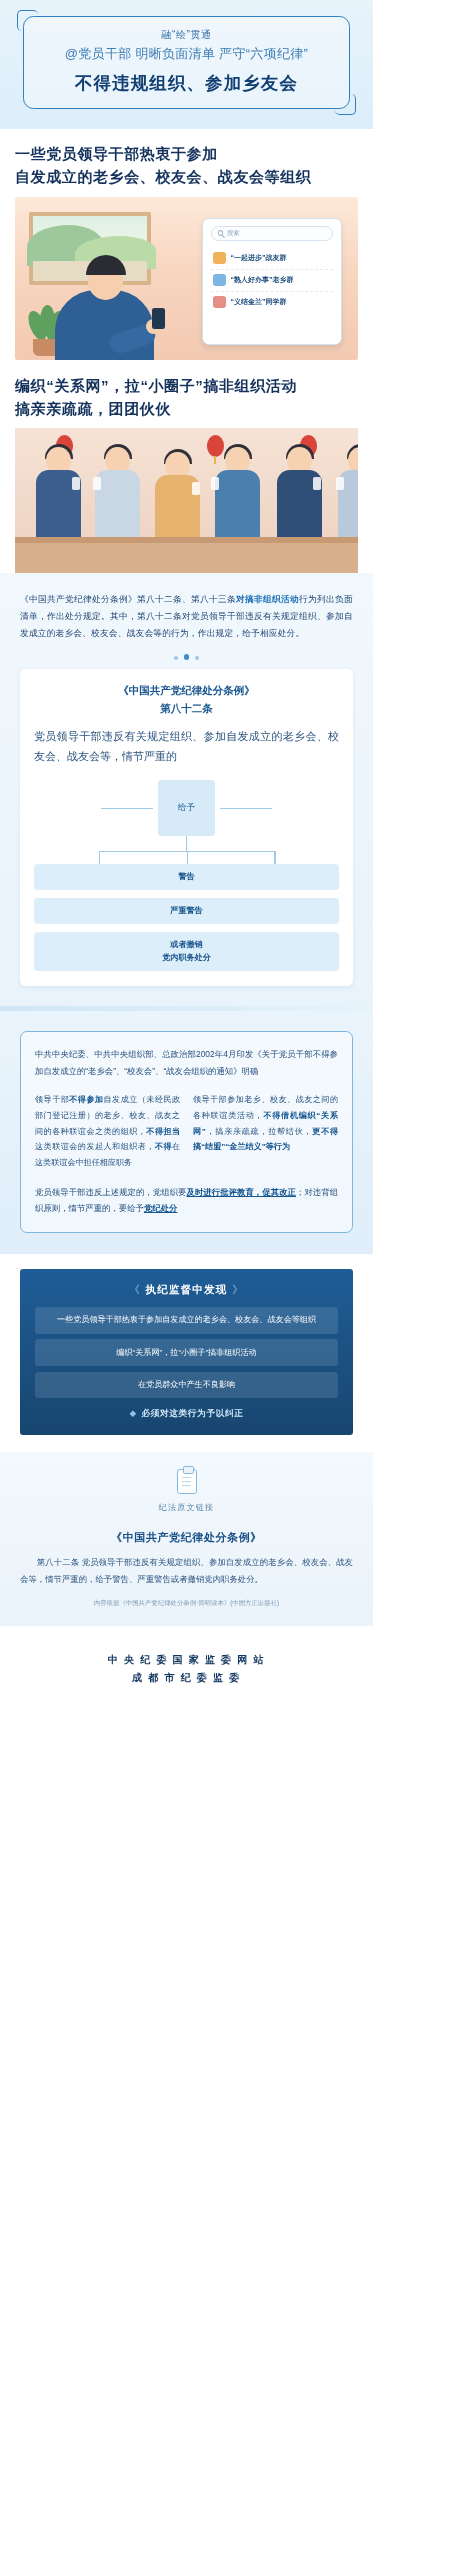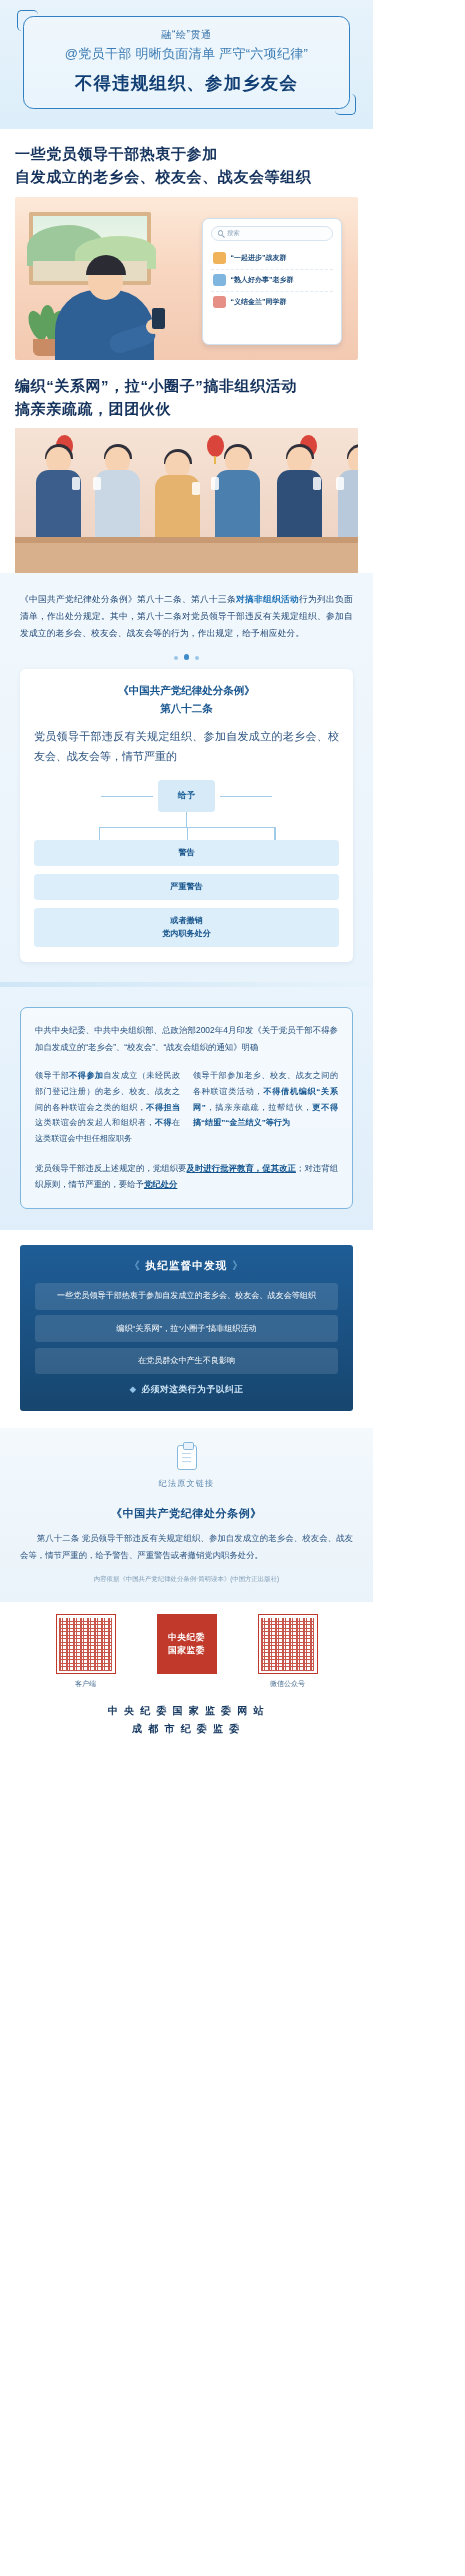--- a/index.html
+++ b/index.html
@@ -160,22 +160,22 @@
   .card-title {
     text-align:center; font-size: 10.5px; font-weight:bold; color:#17558f;
     line-height: 1.7; margin-bottom: 8.1px;
   }
   .card-body {
     font-size: 11px; line-height: 1.9; color:#2a527f; text-align: justify;
   }
   .flow { margin-top: 12.8px; }
   .flow-row { display:flex; justify-content:center; align-items:center; }
   .grant-pill {
-    background:#d6eaf8; color:#1b5f96; font-size:8.7px; font-weight:bold;
-    padding: 10px 20px; border-radius: 3.5px; position:relative;
+    background:#d6eaf8; color:#1b5f96; font-size:8.7px; font-weight:normal;
+    padding: 22px 20px; border-radius: 3.5px; position:relative;
   }
   .grant-pill:before, .grant-pill:after {
     content:""; position:absolute; top:50%; width:52px; height:1.2px; background:#9fcbe8;
   }
   .grant-pill:before { left: -57px; } .grant-pill:after { right: -57px; }
   .vline { width:1.2px; height:15px; background:#9fcbe8; margin: 0 auto; }
   .hline-wrap { position:relative; height: 12.8px; margin: 0 27px; }
   .hline-wrap .hbar { position:absolute; left: 15%; right: 15%; top: 0; height:1.2px; background:#9fcbe8; }
   .hline-wrap .tick { position:absolute; top:0; width:1.2px; height:12.8px; background:#9fcbe8; }
   .tick.t1 { left: 15%; } .tick.t2 { left: 50%; } .tick.t3 { left: 85%; }
@@ -455,40 +455,20 @@
 
   <div class="sec-src">
     <div class="clip-icon"></div>
     <div class="src-label">纪法原文链接</div>
     <div class="src-title">《中国共产党纪律处分条例》</div>
     <div class="src-body">第八十二条 党员领导干部违反有关规定组织、参加自发成立的老乡会、校友会、战友会等，情节严重的，给予警告、严重警告或者撤销党内职务处分。</div>
     <div class="src-note">内容依据《中国共产党纪律处分条例·简明读本》(中国方正出版社)</div>
   </div>
 
   <div class="footer">
-    <div class="qr-row">
-      <div class="qr-item">
-        <div class="qr-box">
-            <div class="qr-mat"></div>
-          </div>
-        <div class="qr-caption">客户端</div>
-      </div>
-      <div class="qr-item">
-        <div class="qr-center-logo">
-          <span>中央纪委</span>
-          <span>国家监委</span>
-        </div>
-      </div>
-      <div class="qr-item">
-        <div class="qr-box">
-            <div class="qr-mat"></div>
-          </div>
-        <div class="qr-caption">微信公众号</div>
-      </div>
-    </div>
     <div class="foot-org">
       <div>中 央 纪 委 国 家 监 委 网 站</div>
       <div>成 都 市 纪 委 监 委</div>
     </div>
   </div>
 
 </div>
 
 
 </body></html>

